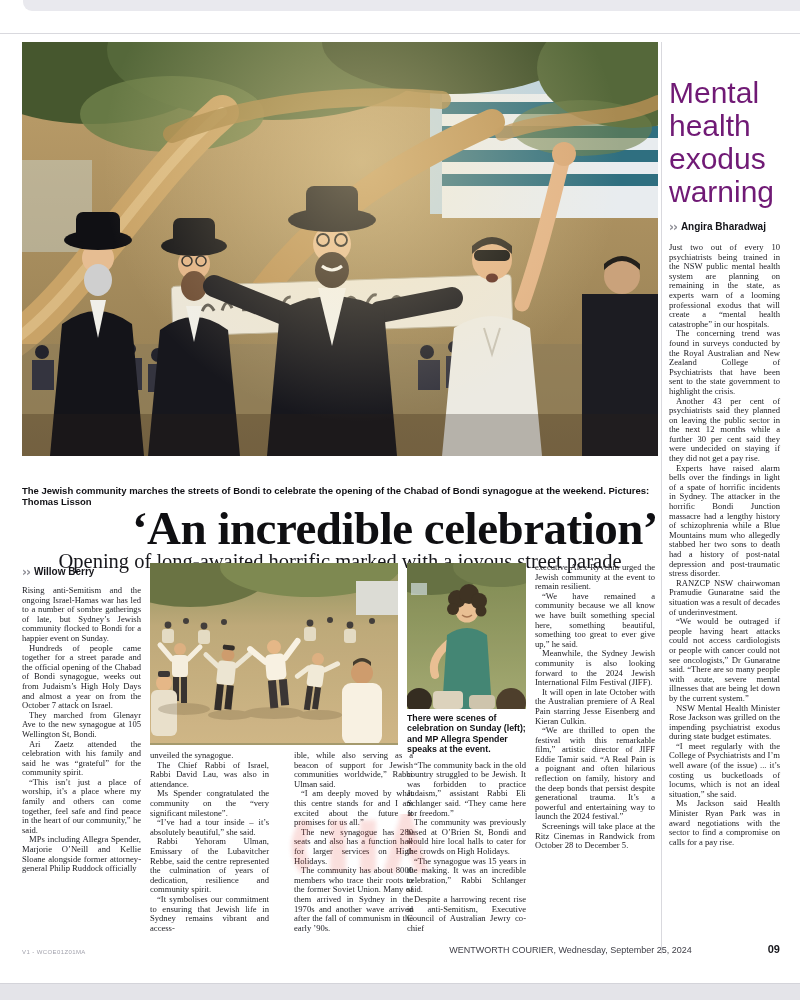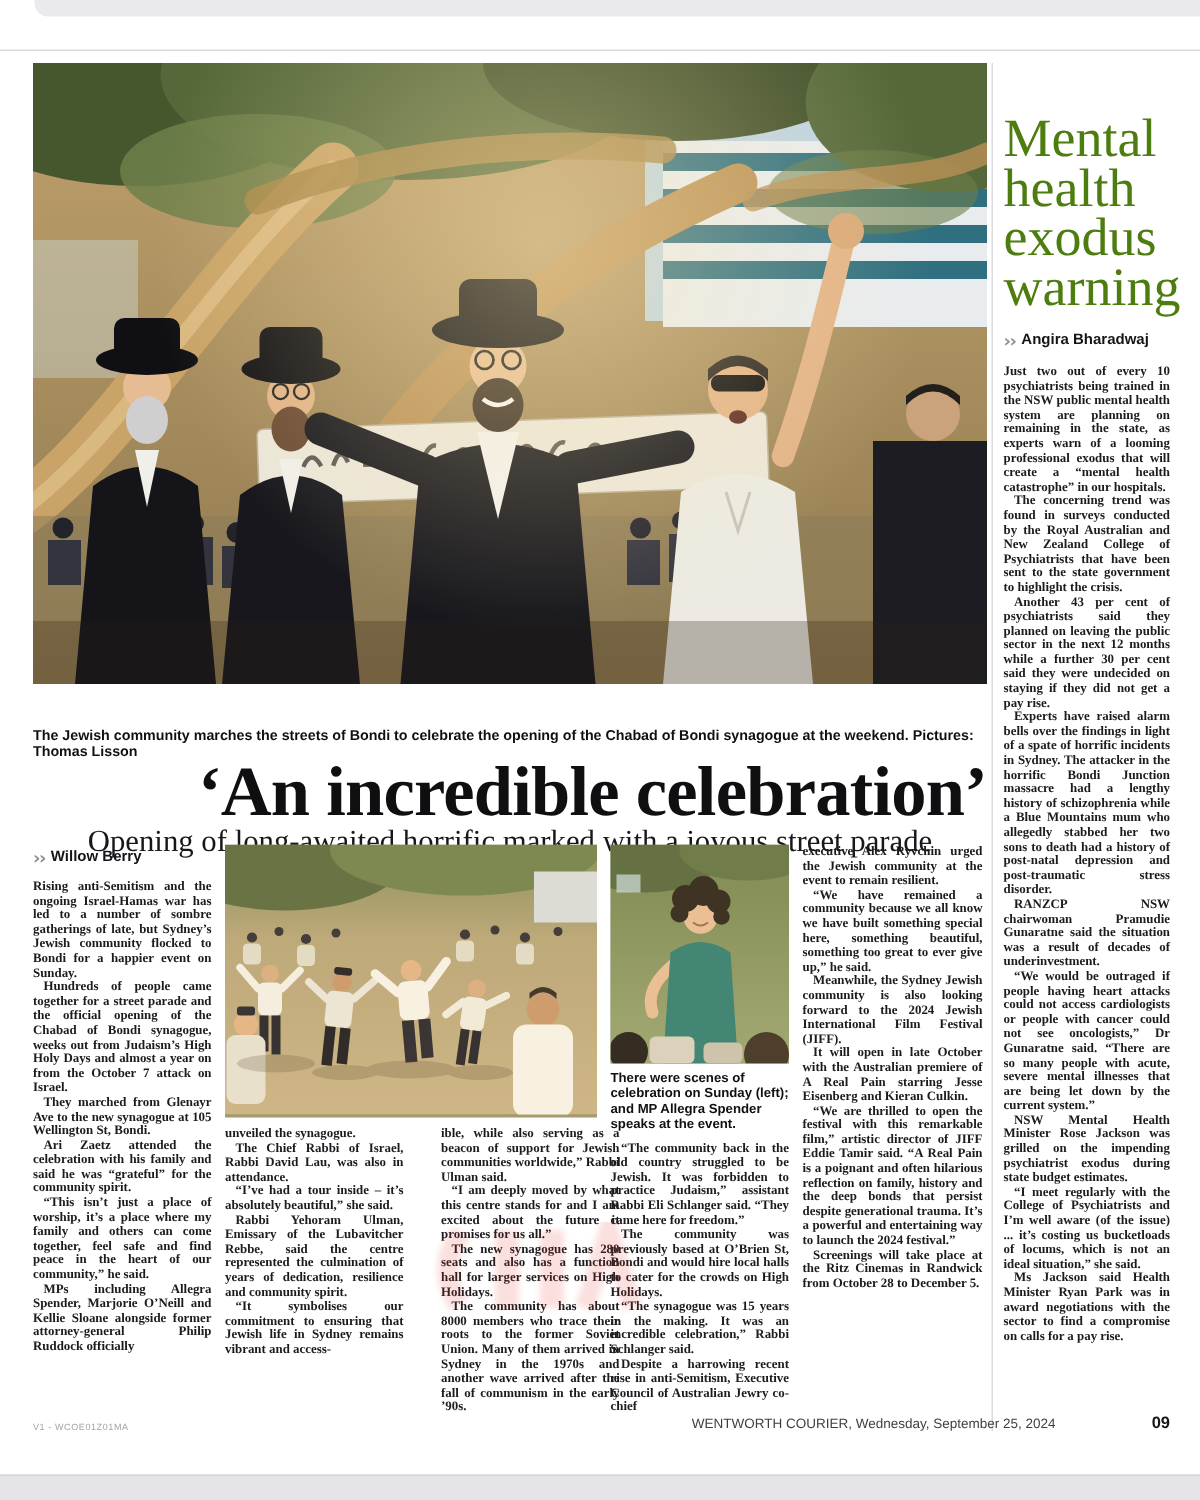--- a/index.html
+++ b/index.html
@@ -30,35 +30,35 @@
   .colgroup .subcols .col{width:119px;}
   .col4 .photo{width:119px;height:146px;overflow:hidden;background:#7a8a55;}
   .inline-caption{margin:4px 0 6px 0;font:bold 8.8px/10.4px "Liberation Sans",sans-serif;color:#101014;}
   .col5{width:120px;flex:0 0 120px;}
 
   .byline-row{display:flex;align-items:center;height:14px;margin:2px 0 7px 0;}
   .chevrons{font:bold 12px/12px "DejaVu Sans",sans-serif;color:#8b8b93;letter-spacing:-1px;margin-right:4px;}
   .byline-name{font:bold 10px/12px "Liberation Sans",sans-serif;color:#141419;}
 
   .bodytext p{margin:0;font-family:"Liberation Serif",serif;font-size:8.6px;line-height:9.6px;
-    text-align:justify;color:#1b1b20;font-weight:bold;}
+    text-align:justify;color:#1b1b20;}
   .bodytext p.ind{text-indent:7px;}
 
   .v-divider{position:absolute;left:661px;top:42px;width:1px;height:912px;background:#d9d9de;}
 
   .sidebar{position:absolute;left:669px;top:76px;width:111px;}
-  .sidebar-headline{font-family:Liberation Serif, serif;font-weight:400;font-size:36px;line-height:33px;
-    color:#4d7c0f;margin:0 0 12px 0;}
+  .sidebar-headline{font-family:Liberation Sans, sans-serif;font-weight:400;font-size:30px;line-height:33px;
+    color:#701a75;margin:0 0 12px 0;}
   .sidebar .byline-row{margin:0 0 9px 0;}
 
   .watermark{position:absolute;left:272px;top:796px;width:200px;height:95px;pointer-events:none;}
 
   .footer-left{position:absolute;left:22px;top:949px;font:6px/7px "Liberation Sans",sans-serif;
     color:#a2a2ac;letter-spacing:.4px;}
-  .footer-right{position:absolute;right:20px;top:944px;display:flex;align-items:baseline;gap:16px;}
+  .footer-right{position:absolute;right:20px;top:944px;display:flex;align-items:baseline;gap:28px;}
   .edition{font:9px/11px "Liberation Sans",sans-serif;color:#3e3e46;}
   .pagenum{font:bold 11px/11px "Liberation Sans",sans-serif;color:#15151a;padding-left:48px;}
 </style>
 </head>
 <body>
 
 <div>
 
   <div class="top-strip"></div>
   <div class="top-rule"></div>
@@ -291,20 +291,21 @@
             <ellipse cx="80" cy="152" rx="22" ry="5"></ellipse>
               <ellipse cx="170" cy="152" rx="22" ry="5"></ellipse>
           </g>
           <rect width="248" height="180" fill="#ffd78c" opacity="0.12"></rect>
         </svg>
       </div>
       <div class="subcols">
         <div class="col bodytext">
           <p>unveiled the synagogue.</p>
           <p class="ind">The Chief Rabbi of Israel, Rabbi David Lau, was also in attendance.</p>
+          <p class="ind">Ms Spender congratulated the community on the “very significant milestone”.</p>
           <p class="ind">“I’ve had a tour inside – it’s absolutely beautiful,” she said.</p>
           <p class="ind">Rabbi Yehoram Ulman, Emissary of the Lubavitcher Rebbe, said the centre represented the culmination of years of dedication, resilience and community spirit.</p>
           <p class="ind">“It symbolises our commitment to ensuring that Jewish life in Sydney remains vibrant and access-</p>
         </div>
         <div class="col bodytext">
           <p>ible, while also serving as a beacon of support for Jewish communities worldwide,” Rabbi Ulman said.</p>
           <p class="ind">“I am deeply moved by what this centre stands for and I am excited about the future it promises for us all.”</p>
           <p class="ind">The new synagogue has 280 seats and also has a function hall for larger services on High Holidays.</p>
           <p class="ind">The community has about 8000 members who trace their roots to the former Soviet Union. Many of them arrived in Sydney in the 1970s and another wave arrived after the fall of communism in the early ’90s.</p>
         </div>

